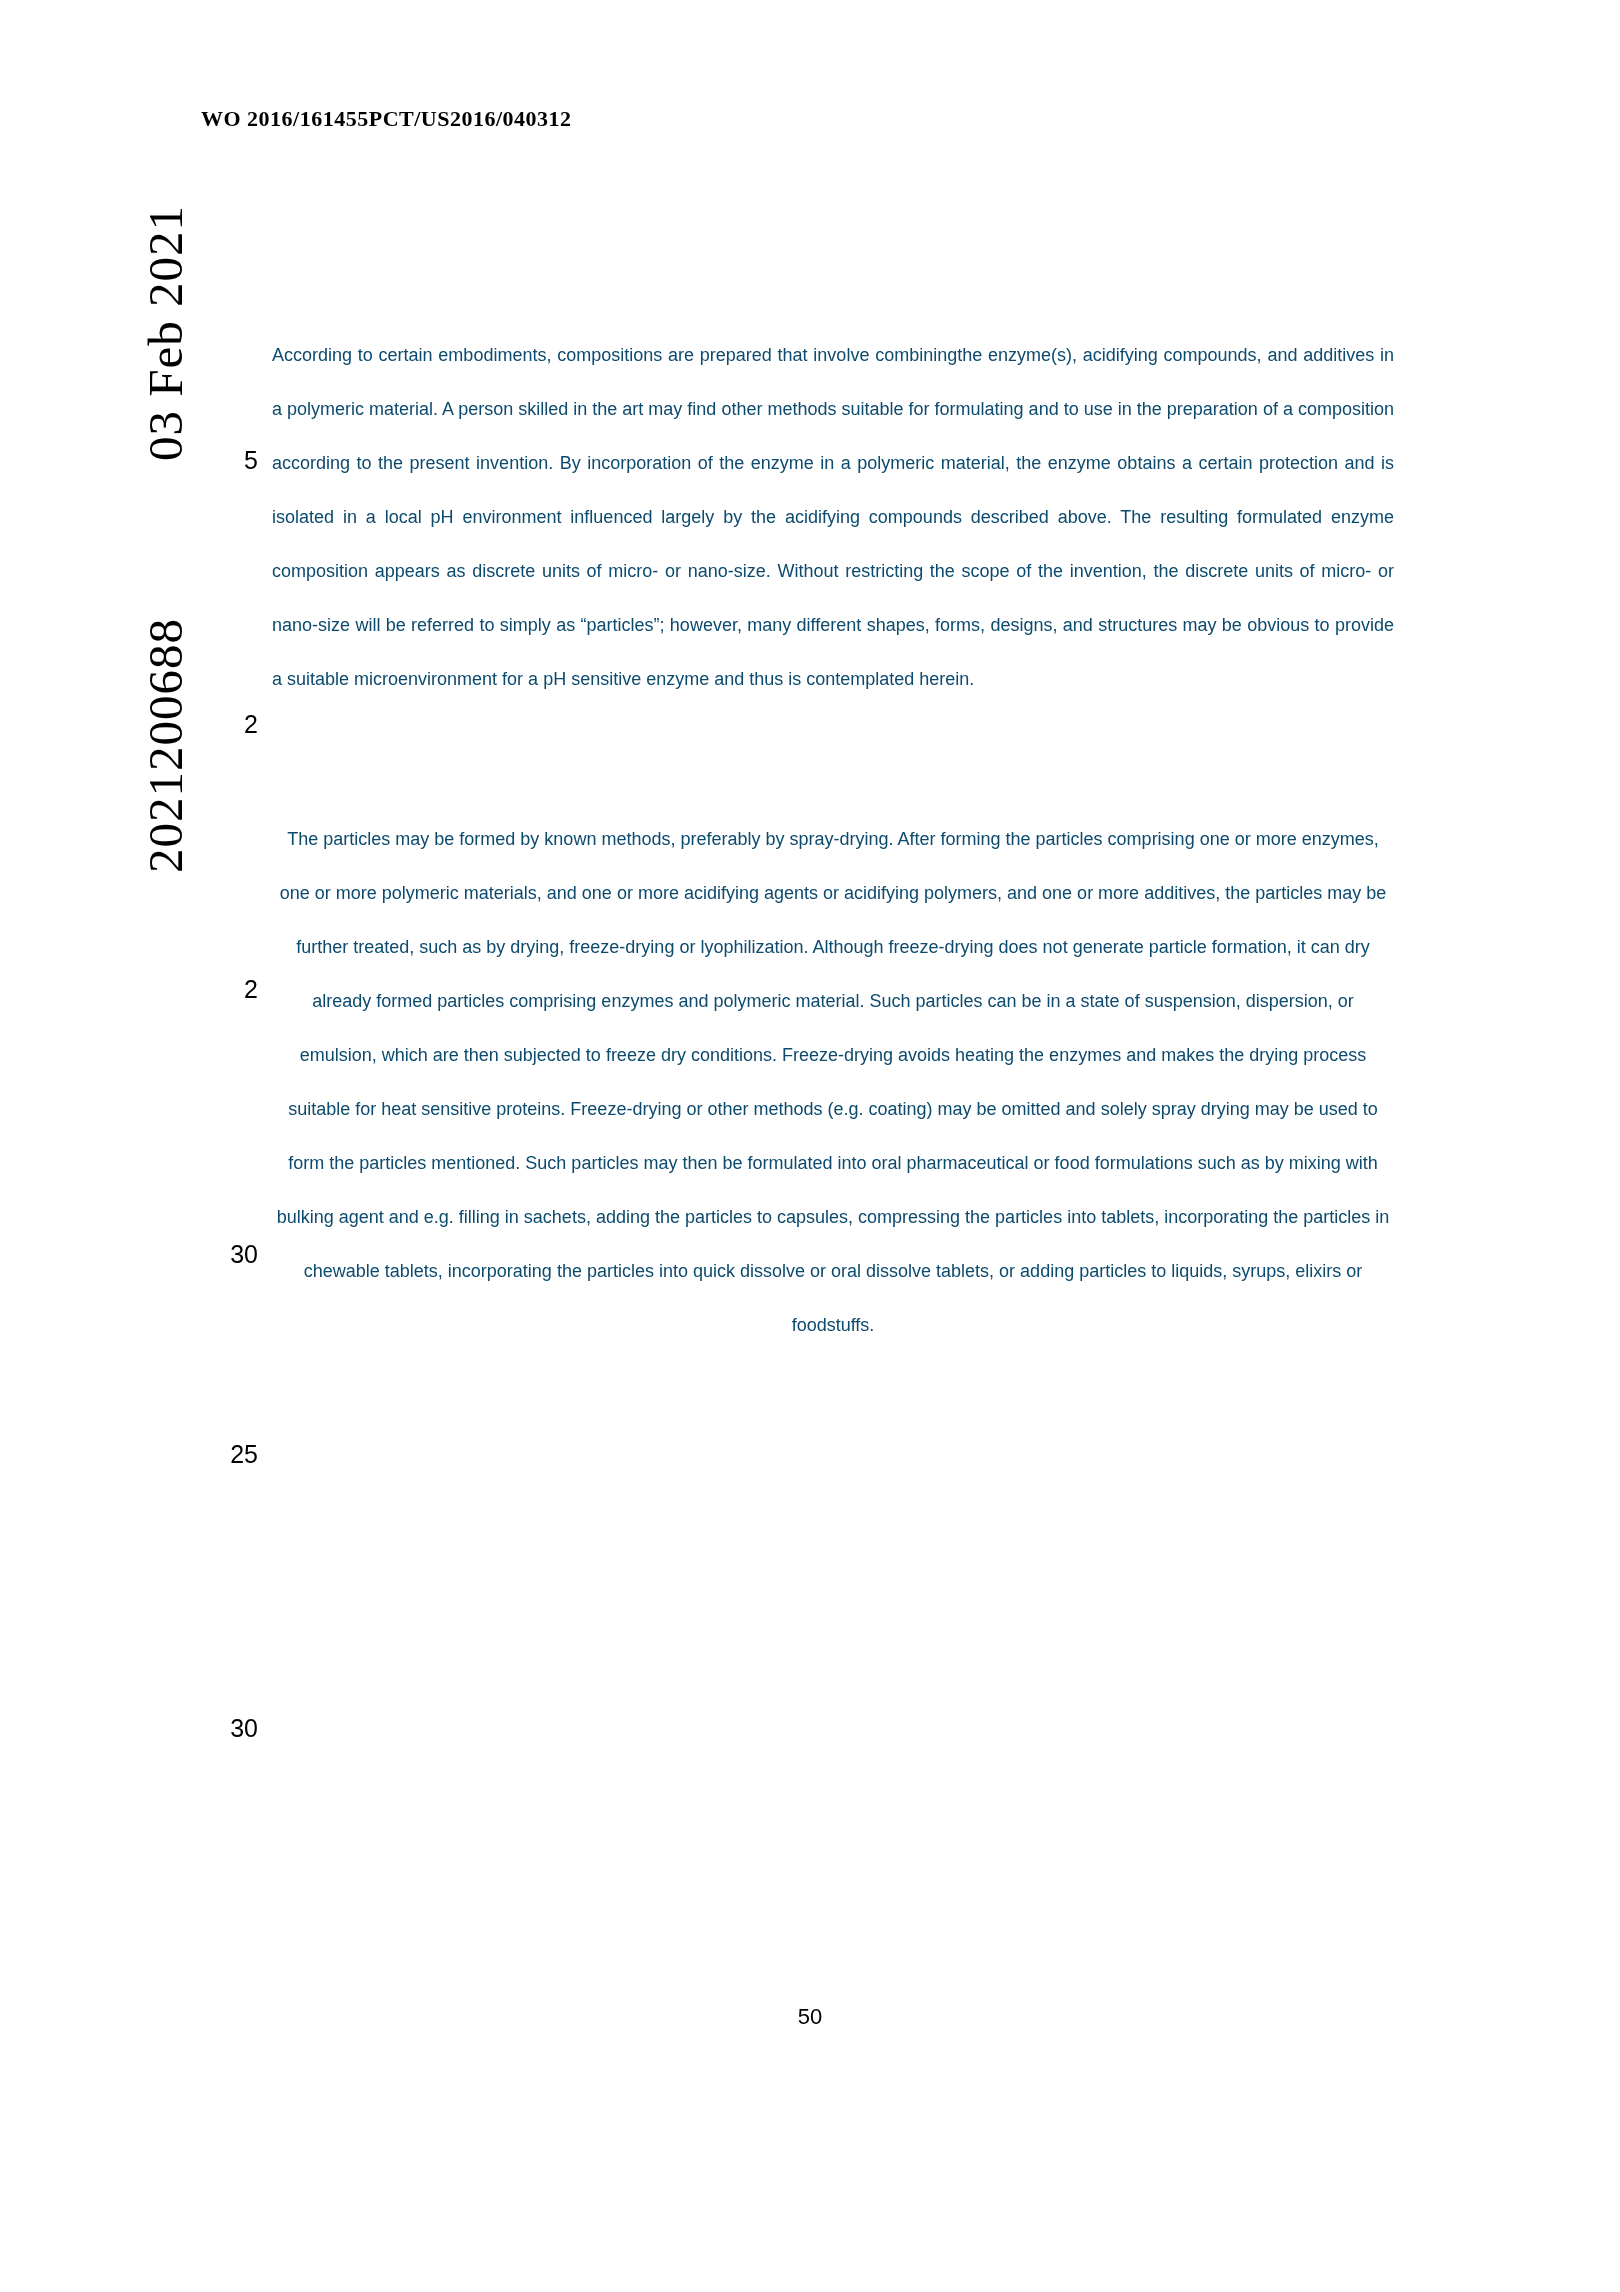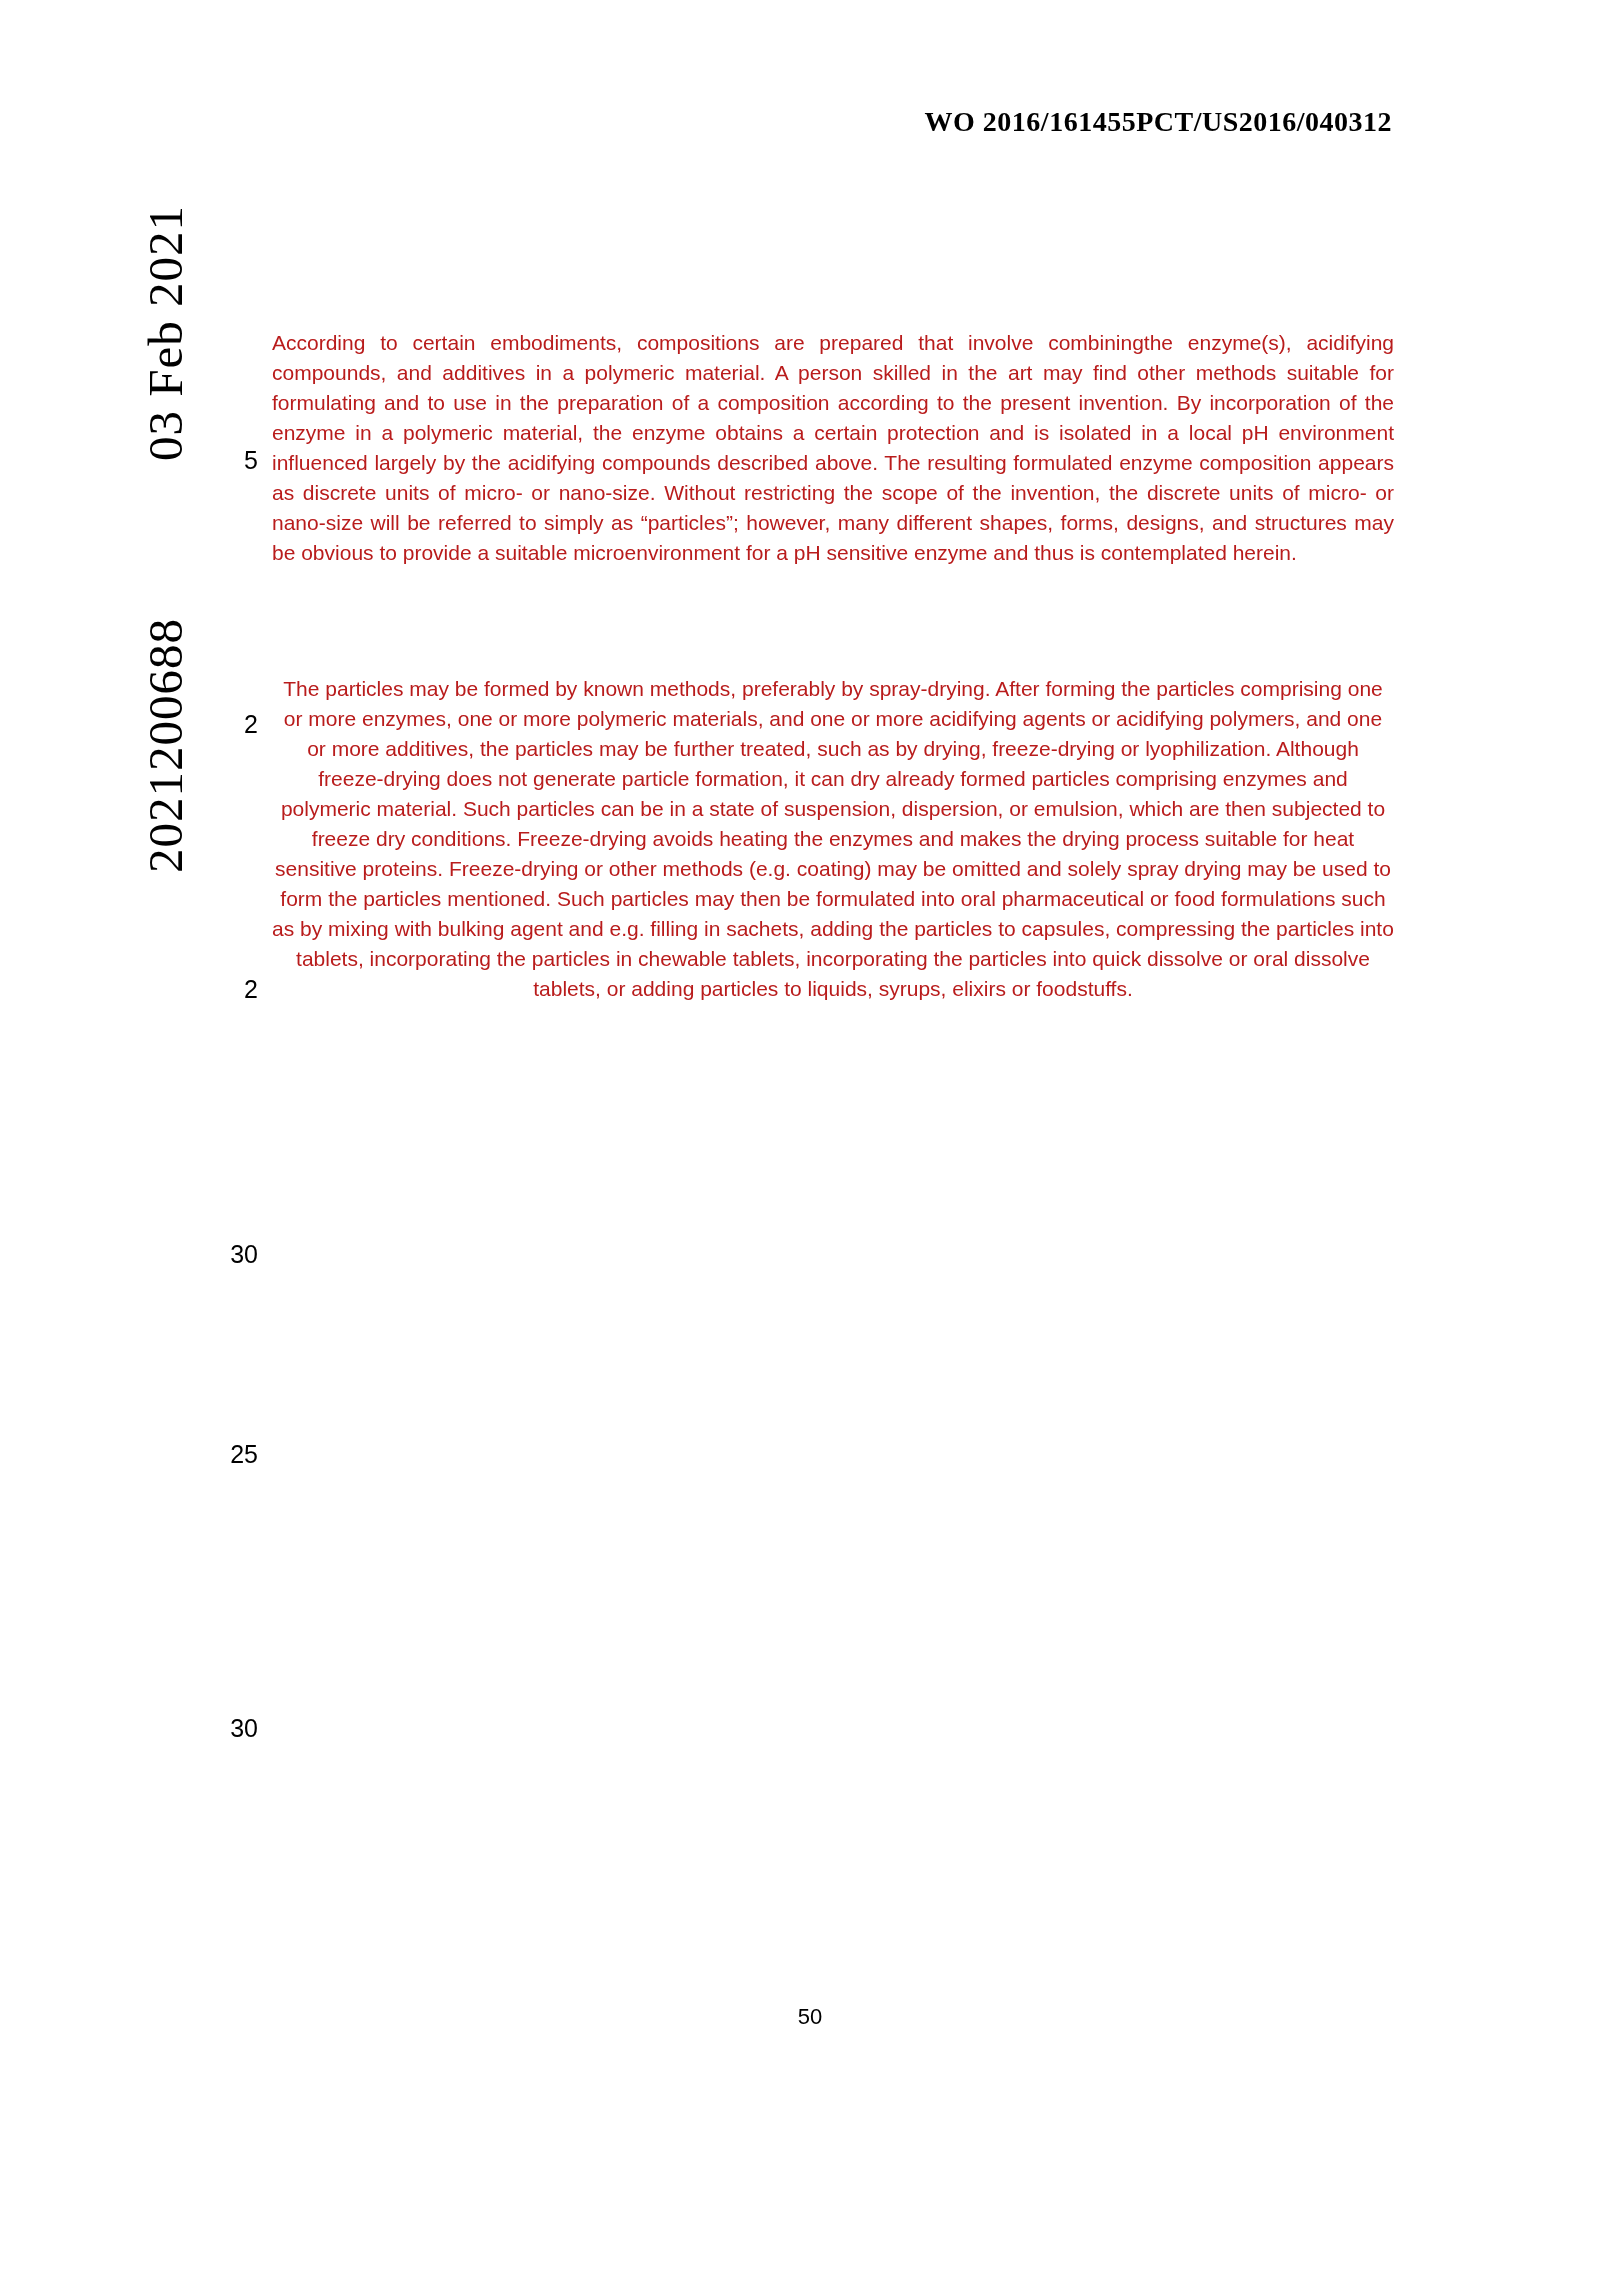--- a/index.html
+++ b/index.html
@@ -21,25 +21,25 @@
     inset: 0;
   }
 
   
   .header {
     position: absolute;
     top: 106px;
     left: 201px;
     width: 1191px;
     display: flex;
-    justify-content: flex-end;
+    justify-content: flex-start;
     align-items: baseline;
     font-family: "Liberation Serif", serif;
     font-weight: bold;
-    font-size: 28px;
+    font-size: 22px;
     letter-spacing: 0.5px;
   }
 
   
   .side-stamp {
     position: absolute;
     left: 35px;
     top: 167px;
     width: 118px;
     height: 706px;
@@ -65,24 +65,24 @@
 
   
   .content {
     position: absolute;
     left: 272px;
     top: 328px;
     width: 1122px;
   }
   .para {
     position: relative;
-    font-size: 21px;
-    line-height: 30px;
+    font-size: 18px;
+    line-height: 54px;
     text-align: justify;
-    color: #b91c1c;
+    color: #0c4a6e;
   }
   .para p {
     margin: 0;
   }
   .para p.last {
     text-align: center;
   }
   .spacer {
     height: 53px;
   }

